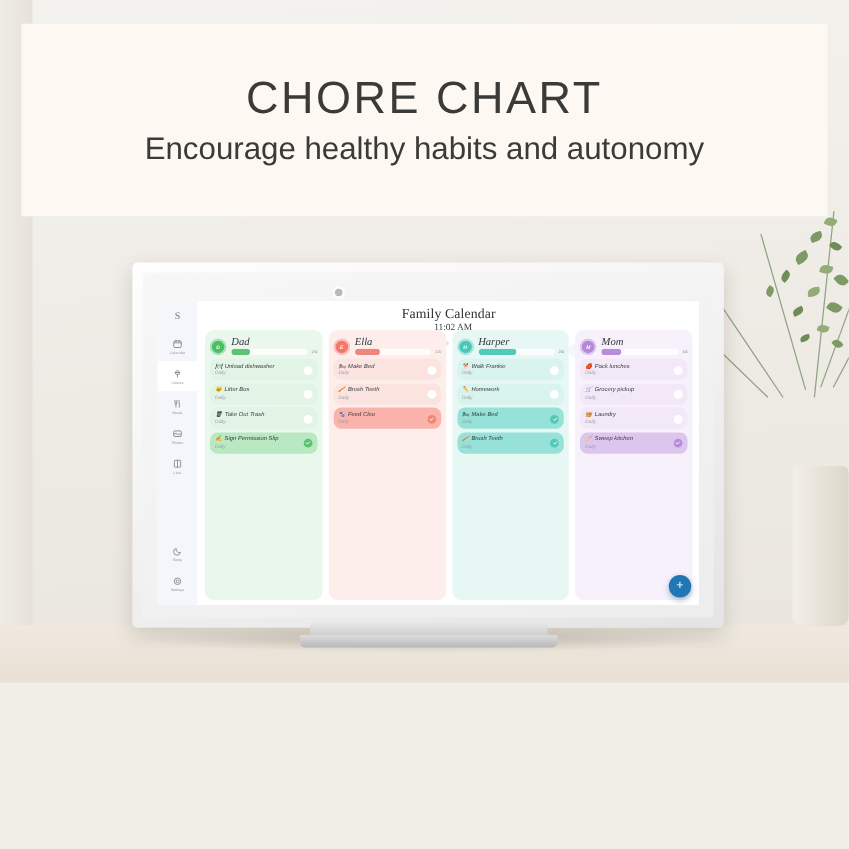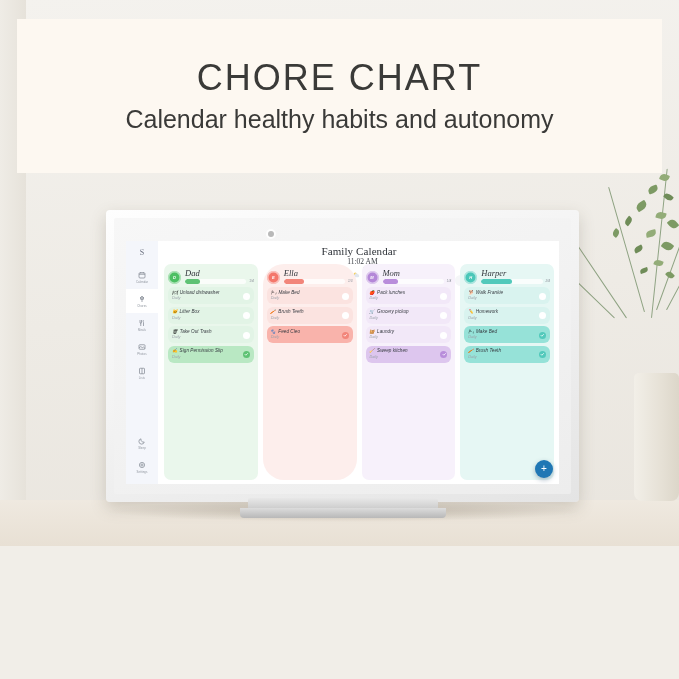--- a/index.html
+++ b/index.html
@@ -497,21 +497,21 @@
           <div class="task-sub">Daily</div>
         </div>
         <span class="check done" style="background:#5ec274">
                   <svg viewBox="0 0 12 12" fill="none" stroke="#fff" stroke-width="2" stroke-linecap="round" stroke-linejoin="round">
                     <path d="M2.5 6.2l2.4 2.4L9.6 3.9"></path>
                   </svg>
                 </span>
       </div>
             </div>
           </div>
-          <div class="col" style="background: rgb(253, 238, 236); border-radius: 21px;">
+          <div class="col" style="background: rgb(253, 238, 236);">
     <div class="col-head">
       <div class="avatar avatar-ring" style="background:#f4776b">E</div>
       <div class="head-txt">
         <div class="member-name">Ella</div>
         <div class="prog-row">
           <div class="prog-track">
             <div class="prog-fill" style="width:33%;background:#f2857a"></div>
           </div>
           <span class="prog-frac">1/3</span>
         </div>
@@ -540,20 +540,84 @@
       </div>
       <div class="task" style="background:#f9b3ab">
         <div class="task-body">
           <div class="task-title-row">
             <span class="task-emoji">🐾</span>
             <span class="task-title">Feed Cleo</span>
           </div>
           <div class="task-sub">Daily</div>
         </div>
         <span class="check done" style="background:#f2857a">
+                  <svg viewBox="0 0 12 12" fill="none" stroke="#fff" stroke-width="2" stroke-linecap="round" stroke-linejoin="round">
+                    <path d="M2.5 6.2l2.4 2.4L9.6 3.9"></path>
+                  </svg>
+                </span>
+      </div>
+            </div>
+          </div>
+          <div class="col" style="background: rgb(230, 247, 244);">
+    <div class="col-head">
+      <div class="avatar avatar-ring" style="background:#4ac7b8">H</div>
+      <div class="head-txt">
+        <div class="member-name">Harper</div>
+        <div class="prog-row">
+          <div class="prog-track">
+            <div class="prog-fill" style="width:50%;background:#52c9bb"></div>
+          </div>
+          <span class="prog-frac">2/4</span>
+        </div>
+      </div>
+    </div>
+    <div class="tasks">
+      <div class="task" style="background:#d9f3ef">
+        <div class="task-body">
+          <div class="task-title-row">
+            <span class="task-emoji">🐕</span>
+            <span class="task-title">Walk Frankie</span>
+          </div>
+          <div class="task-sub">Daily</div>
+        </div>
+        <span class="check"></span>
+      </div>
+      <div class="task" style="background:#d9f3ef">
+        <div class="task-body">
+          <div class="task-title-row">
+            <span class="task-emoji">✏️</span>
+            <span class="task-title">Homework</span>
+          </div>
+          <div class="task-sub">Daily</div>
+        </div>
+        <span class="check"></span>
+      </div>
+      <div class="task" style="background:#96e2d8">
+        <div class="task-body">
+          <div class="task-title-row">
+            <span class="task-emoji">🛏</span>
+            <span class="task-title">Make Bed</span>
+          </div>
+          <div class="task-sub">Daily</div>
+        </div>
+        <span class="check done" style="background:#52c9bb">
+                  <svg viewBox="0 0 12 12" fill="none" stroke="#fff" stroke-width="2" stroke-linecap="round" stroke-linejoin="round">
+                    <path d="M2.5 6.2l2.4 2.4L9.6 3.9"></path>
+                  </svg>
+                </span>
+      </div>
+      <div class="task" style="background:#96e2d8">
+        <div class="task-body">
+          <div class="task-title-row">
+            <span class="task-emoji">🪥</span>
+            <span class="task-title">Brush Teeth</span>
+          </div>
+          <div class="task-sub">Daily</div>
+        </div>
+        <span class="check done" style="background:#52c9bb">
                   <svg viewBox="0 0 12 12" fill="none" stroke="#fff" stroke-width="2" stroke-linecap="round" stroke-linejoin="round">
                     <path d="M2.5 6.2l2.4 2.4L9.6 3.9"></path>
                   </svg>
                 </span>
       </div>
             </div>
           </div>
           <div class="col" style="background: rgb(247, 241, 251);">
     <div class="col-head">
       <div class="avatar avatar-ring" style="background:#b487d8">M</div>
@@ -607,91 +671,27 @@
           <div class="task-sub">Daily</div>
         </div>
         <span class="check done" style="background:#b98ddb">
                   <svg viewBox="0 0 12 12" fill="none" stroke="#fff" stroke-width="2" stroke-linecap="round" stroke-linejoin="round">
                     <path d="M2.5 6.2l2.4 2.4L9.6 3.9"></path>
                   </svg>
                 </span>
       </div>
             </div>
           </div>
-          <div class="col" style="background: rgb(230, 247, 244);">
-    <div class="col-head">
-      <div class="avatar avatar-ring" style="background:#4ac7b8">H</div>
-      <div class="head-txt">
-        <div class="member-name">Harper</div>
-        <div class="prog-row">
-          <div class="prog-track">
-            <div class="prog-fill" style="width:50%;background:#52c9bb"></div>
-          </div>
-          <span class="prog-frac">2/4</span>
-        </div>
-      </div>
-    </div>
-    <div class="tasks">
-      <div class="task" style="background:#d9f3ef">
-        <div class="task-body">
-          <div class="task-title-row">
-            <span class="task-emoji">🐕</span>
-            <span class="task-title">Walk Frankie</span>
-          </div>
-          <div class="task-sub">Daily</div>
-        </div>
-        <span class="check"></span>
-      </div>
-      <div class="task" style="background:#d9f3ef">
-        <div class="task-body">
-          <div class="task-title-row">
-            <span class="task-emoji">✏️</span>
-            <span class="task-title">Homework</span>
-          </div>
-          <div class="task-sub">Daily</div>
-        </div>
-        <span class="check"></span>
-      </div>
-      <div class="task" style="background:#96e2d8">
-        <div class="task-body">
-          <div class="task-title-row">
-            <span class="task-emoji">🛏</span>
-            <span class="task-title">Make Bed</span>
-          </div>
-          <div class="task-sub">Daily</div>
-        </div>
-        <span class="check done" style="background:#52c9bb">
-                  <svg viewBox="0 0 12 12" fill="none" stroke="#fff" stroke-width="2" stroke-linecap="round" stroke-linejoin="round">
-                    <path d="M2.5 6.2l2.4 2.4L9.6 3.9"></path>
-                  </svg>
-                </span>
-      </div>
-      <div class="task" style="background:#96e2d8">
-        <div class="task-body">
-          <div class="task-title-row">
-            <span class="task-emoji">🪥</span>
-            <span class="task-title">Brush Teeth</span>
-          </div>
-          <div class="task-sub">Daily</div>
-        </div>
-        <span class="check done" style="background:#52c9bb">
-                  <svg viewBox="0 0 12 12" fill="none" stroke="#fff" stroke-width="2" stroke-linecap="round" stroke-linejoin="round">
-                    <path d="M2.5 6.2l2.4 2.4L9.6 3.9"></path>
-                  </svg>
-                </span>
-      </div>
-            </div>
-          </div>
         </div>
     </div>
 
     <div class="fab-wrap">
       <div class="fab">+</div>
     </div>
   </div>
 </div>
 
 <div class="header-card">
   <div class="hdr-title">CHORE CHART</div>
   <div class="hdr-sub">
-    <div>Calendar healthy habits and autonomy</div>
+    <div>Encourage healthy habits and autonomy</div>
   </div>
 </div>
 
 </body></html>

